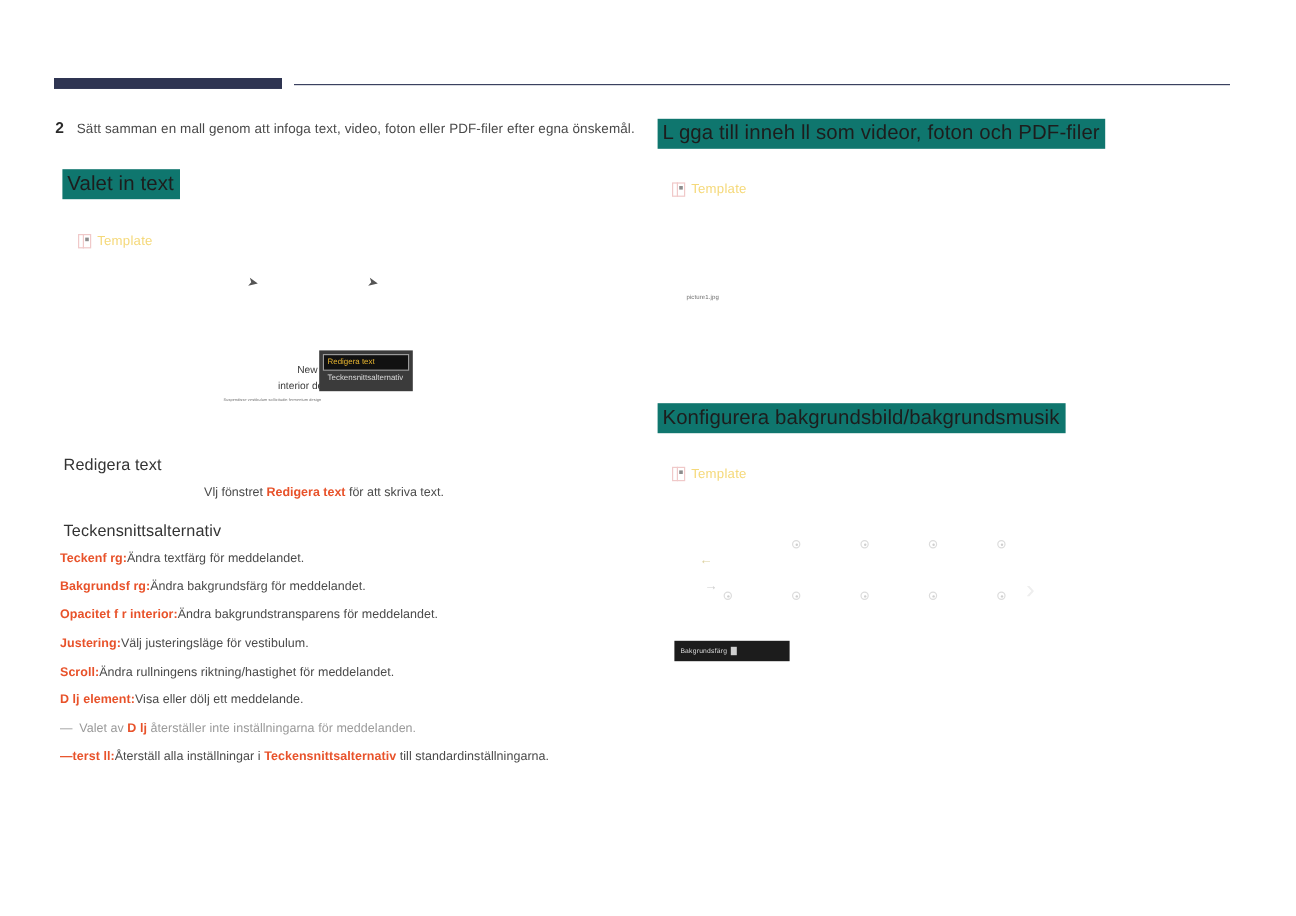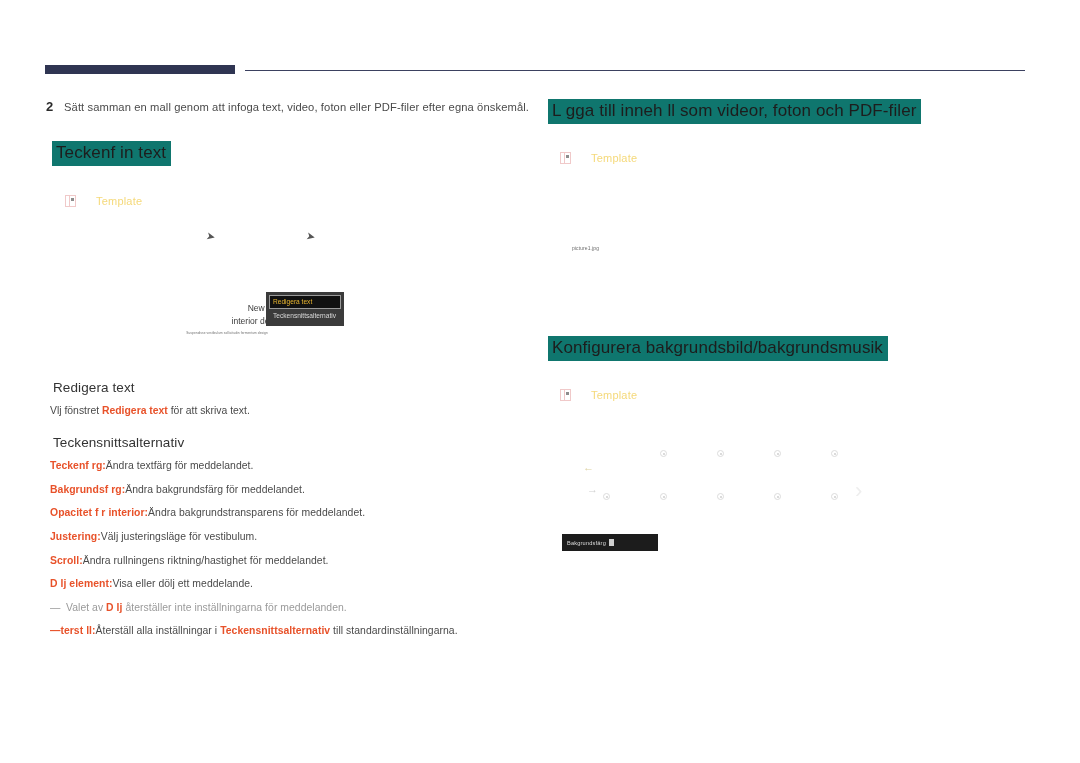--- a/index.html
+++ b/index.html
@@ -78,21 +78,21 @@
   }
   #h-skriva { left: 52px; top: 141px; }
   #h-lagga  { left: 548px; top: 99px; }
   #h-konfig { left: 548px; top: 336px; }
 
   
   .tpl {
     position: absolute;
     display: flex;
     align-items: center;
-    gap: 20px;
+    gap: 5px;
     font-size: 11px;
     color: #f5d97a;
     letter-spacing: .2px;
   }
   #tpl-1 { left: 65px; top: 195px; }
   #tpl-2 { left: 560px; top: 152px; }
   #tpl-3 { left: 560px; top: 389px; }
   .tpl-icon {
     width: 11px;
     height: 12px;
@@ -195,20 +195,21 @@
   #sh-tecken   { left: 53px; top: 435px; }
 
   .lead-line {
     position: absolute;
     left: 50px;
     top: 404px;
     width: 440px;
     font-size: 10.4px;
     color: #4a4a4a;
     line-height: 1.4;
+    text-align: center;
   }
 
   
   .opt-list {
     position: absolute;
     left: 50px;
     top: 459px;
     width: 460px;
   }
   .opt {
@@ -317,21 +318,21 @@
 <div class="top-rule">
   <div class="thick"></div>
   <div class="thin"></div>
 </div>
 
 <div class="step-row">
   <span class="step-num">2</span>
   <span class="step-text">Sätt samman en mall genom att infoga text, video, foton eller PDF-filer efter egna önskemål.</span>
 </div>
 
-<div class="hl-heading" id="h-skriva">Teckenf in text</div>
+<div class="hl-heading" id="h-skriva">Valet in text</div>
 
 <div class="tpl" id="tpl-1">
   <span class="tpl-icon"></span>
   <span>Template</span>
 </div>
 
 <div class="mock-left">
   <span class="cursor" id="cur-a">➤</span>
   <span class="cursor" id="cur-b">➤</span>
 

